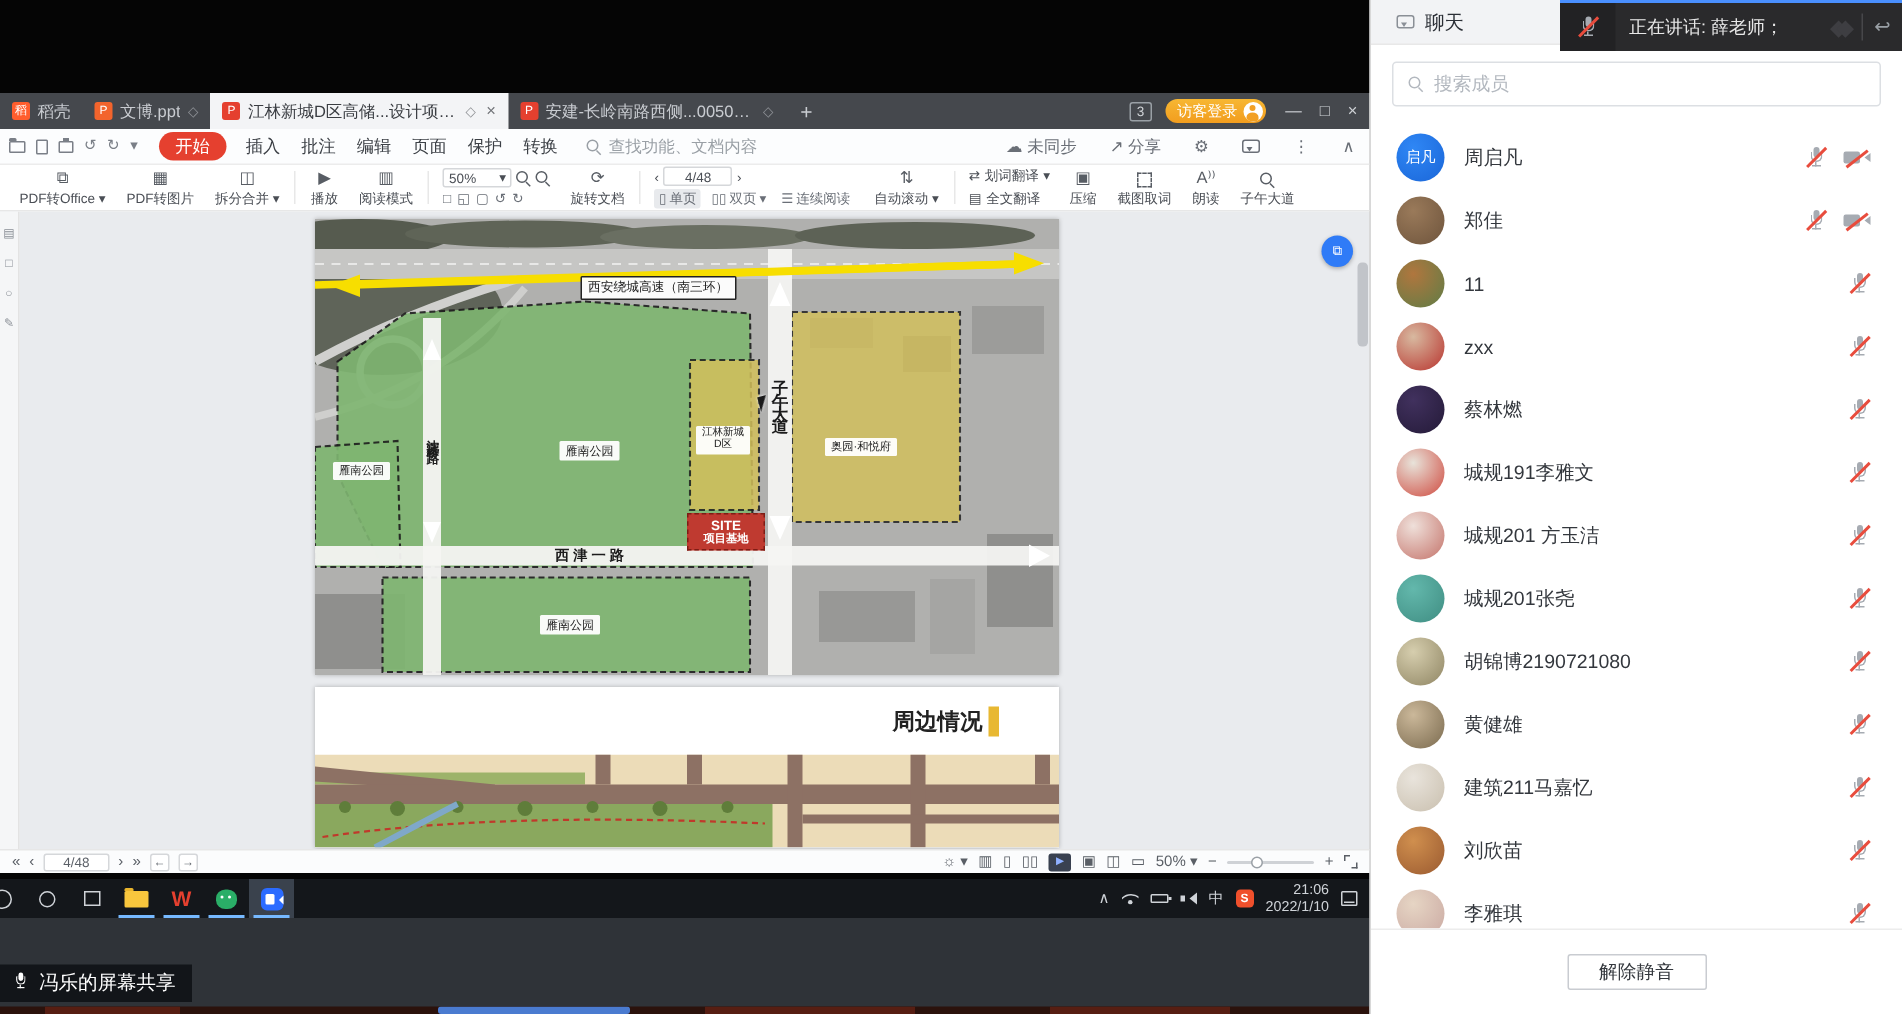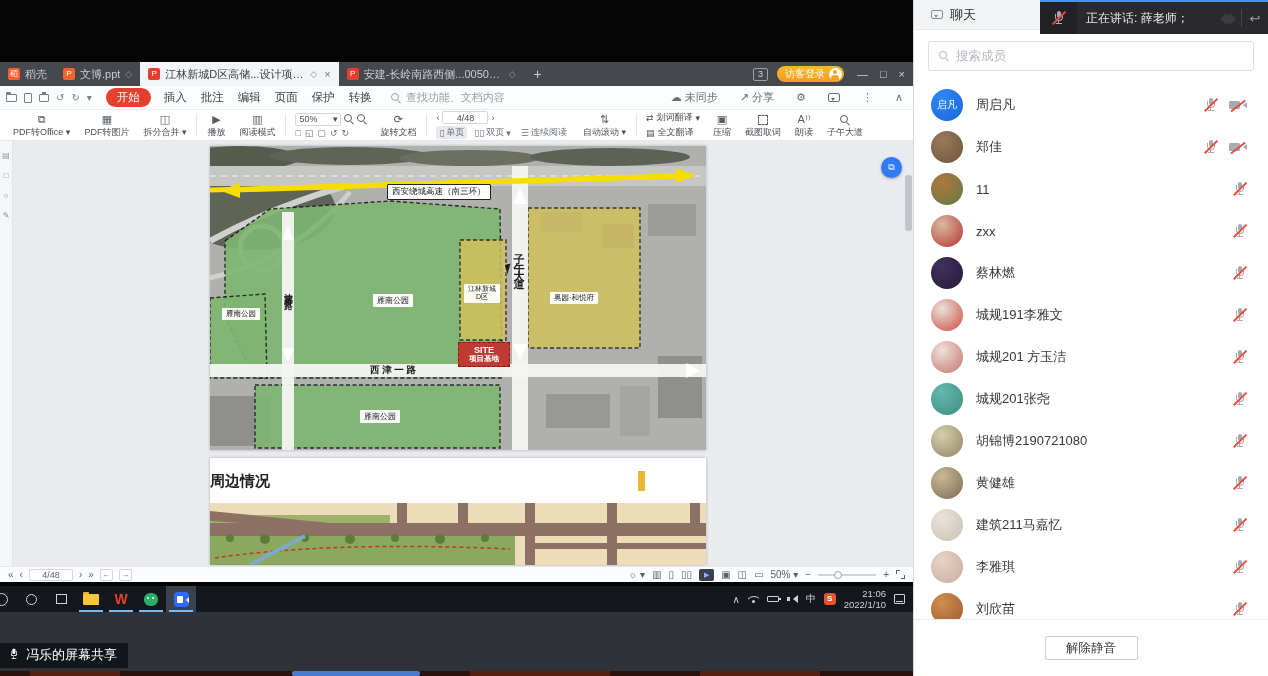--- a/index.html
+++ b/index.html
@@ -61,21 +61,21 @@
   .docarea{position:absolute;left:0;top:79px;width:913px;height:425px;background:#e9ebee;overflow:hidden}
   .leftrail{position:absolute;left:0;top:0;width:13px;height:100%;background:#f5f6f7;border-right:1px solid #e3e3e3;display:flex;flex-direction:column;align-items:center;padding-top:10px;gap:11px;color:#8a8f96;font-size:8px}
   .page{position:absolute;background:#fff;box-shadow:0 0 3px rgba(0,0,0,.25)}
   .p1{left:210px;top:5px;width:496px;height:304px}
   .p2{left:210px;top:317px;width:496px;height:107px;overflow:hidden}
   .map{position:absolute;inset:0}
   .maplabel{position:absolute;background:rgba(255,255,255,.95);color:#1c1c1c;font-weight:normal;white-space:nowrap;padding:1px 4px;border-radius:1px}
   .vtext{position:absolute;writing-mode:vertical-rl;text-orientation:upright;font-weight:bold;color:#1c1c1c;white-space:nowrap}
   .sitebox{position:absolute;background:#bf3a30;border:1.5px dashed #7e1c14;color:#fff;text-align:center;font-weight:bold;line-height:1.15;padding:2px 3px}
   .cursor{position:absolute;width:0;height:0;border-left:6px solid #1a1a1a;border-bottom:10px solid transparent;filter:drop-shadow(0 0 1px #fff);transform:rotate(-15deg)}
-  .p2title{position:absolute;top:13px;left:0;width:100%;display:flex;justify-content:space-between;align-items:center;padding-right:61px;gap:4px}
+  .p2title{position:absolute;top:13px;left:0;width:100%;display:flex;justify-content:flex-end;align-items:center;padding-right:40px;gap:4px}
   .p2title .t{font-size:15px;font-weight:bold;color:#222}
   .p2title .bar{width:7px;height:20px;background:#e8b832}
   .p2img{position:absolute;left:0;bottom:0;width:496px;height:62px}
   .vscroll{position:absolute;right:1px;top:2px;width:7px;height:420px}
   .vscroll .thumb{position:absolute;left:0;top:32px;width:7px;height:56px;background:#c1c4c9;border-radius:3px}
   .floatbtn{position:absolute;left:881px;top:16px;width:21px;height:21px;border-radius:50%;background:#2f7bf7;color:#fff;font-size:9px;display:flex;align-items:center;justify-content:center;box-shadow:0 1px 3px rgba(0,0,0,.3)}
 
   .statusbar{position:absolute;left:0;top:504px;width:913px;height:16px;background:#fbfcfd;border-top:1px solid #e7e7e7;display:flex;align-items:center;font-size:10px;color:#5a5f66;padding:0 8px;gap:6px}
   .sgroup{display:flex;align-items:center;gap:6px}
   .sbox{width:44px;height:12px;border:1px solid #d5d7da;border-radius:2px;text-align:center;font-size:9px;line-height:11px;background:#fff}
@@ -704,36 +704,36 @@
               <span class="cap"></span>
               <span class="cup"></span>
               <span class="stem"></span>
               <span class="base"></span>
             </span>
 
           </span>
         </div>
 
         <div class="mrow">
+          <span class="avatar" style="--a1: #d08f4e; --a2: #9a5a30;"></span>
+          <span class="mname">刘欣苗</span>
+          <span class="micons">
+            <span class="i-mic muted">
+              <span class="cap"></span>
+              <span class="cup"></span>
+              <span class="stem"></span>
+              <span class="base"></span>
+            </span>
+
+          </span>
+        </div>
+
+        <div class="mrow">
           <span class="avatar" style="--a1: #e6d5c4; --a2: #caa9a2;"></span>
           <span class="mname">李雅琪</span>
-          <span class="micons">
-            <span class="i-mic muted">
-              <span class="cap"></span>
-              <span class="cup"></span>
-              <span class="stem"></span>
-              <span class="base"></span>
-            </span>
-
-          </span>
-        </div>
-
-        <div class="mrow">
-          <span class="avatar" style="--a1: #d08f4e; --a2: #9a5a30;"></span>
-          <span class="mname">刘欣苗</span>
           <span class="micons">
             <span class="i-mic muted">
               <span class="cap"></span>
               <span class="cup"></span>
               <span class="stem"></span>
               <span class="base"></span>
             </span>
 
           </span>
         </div>

